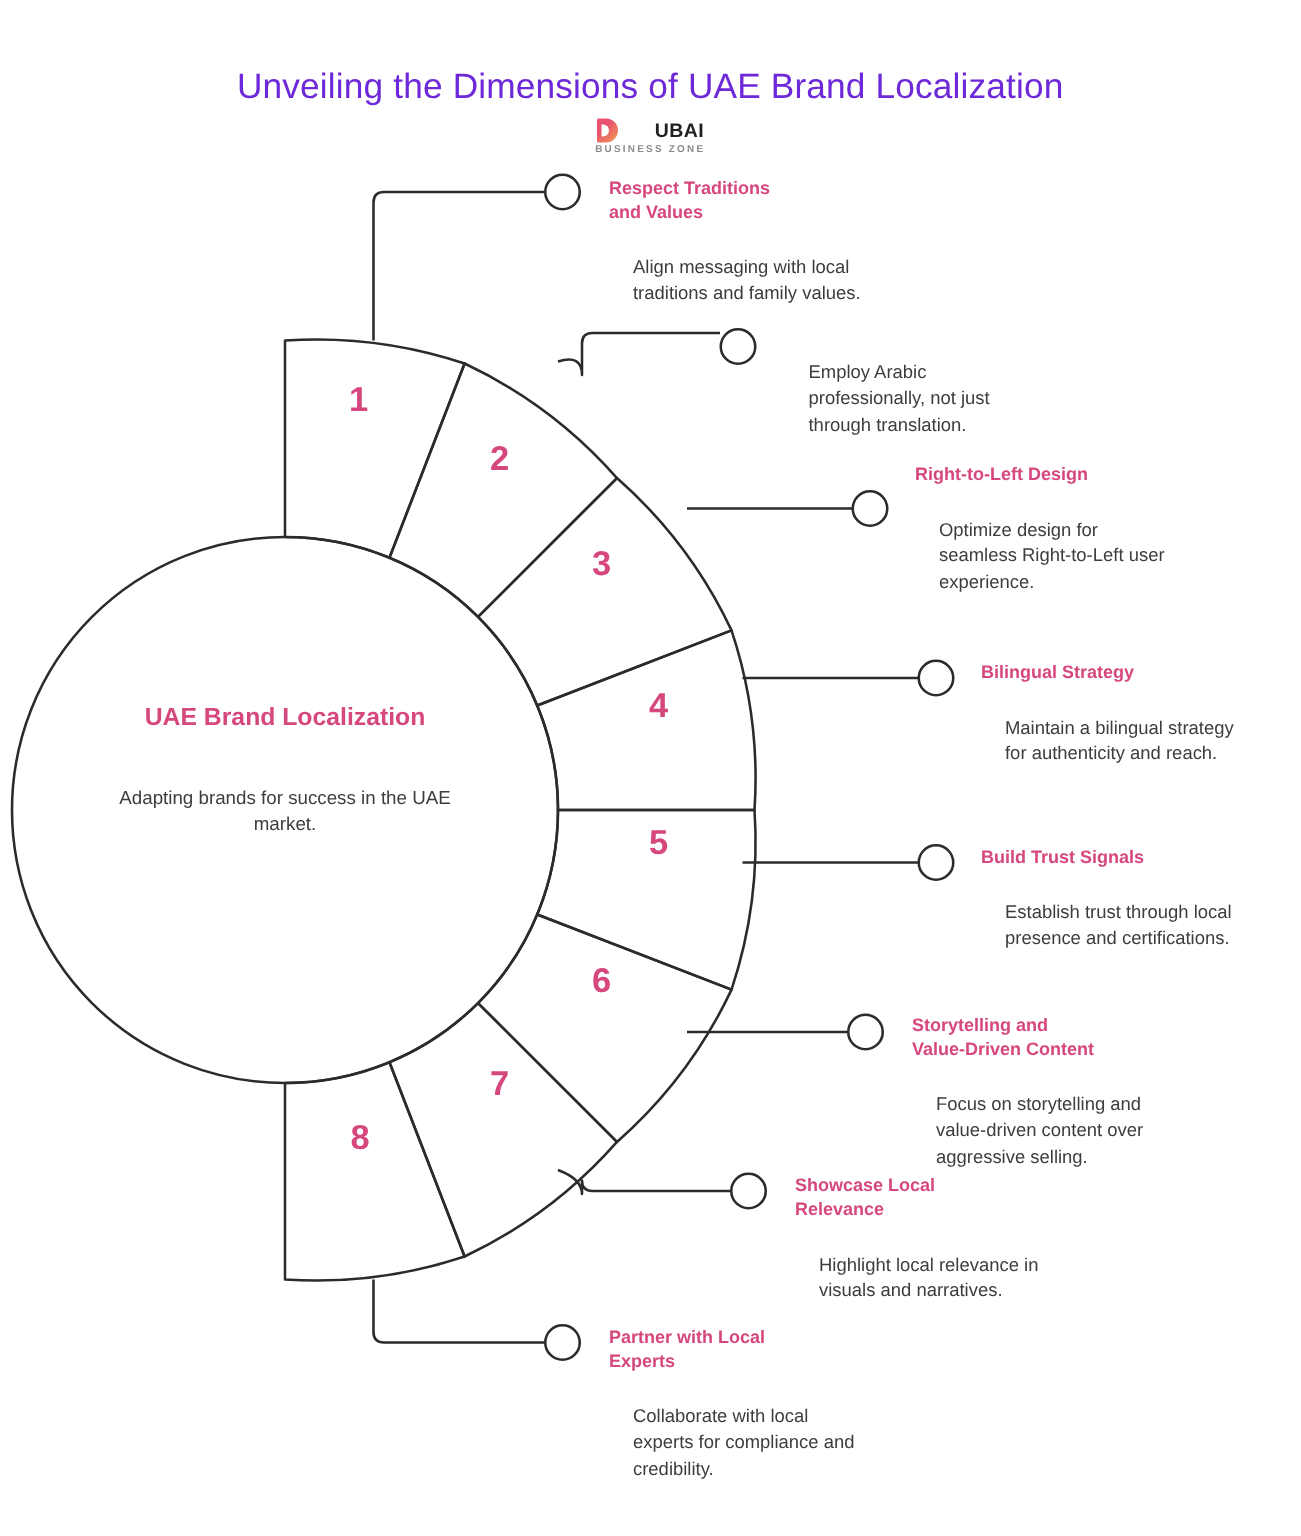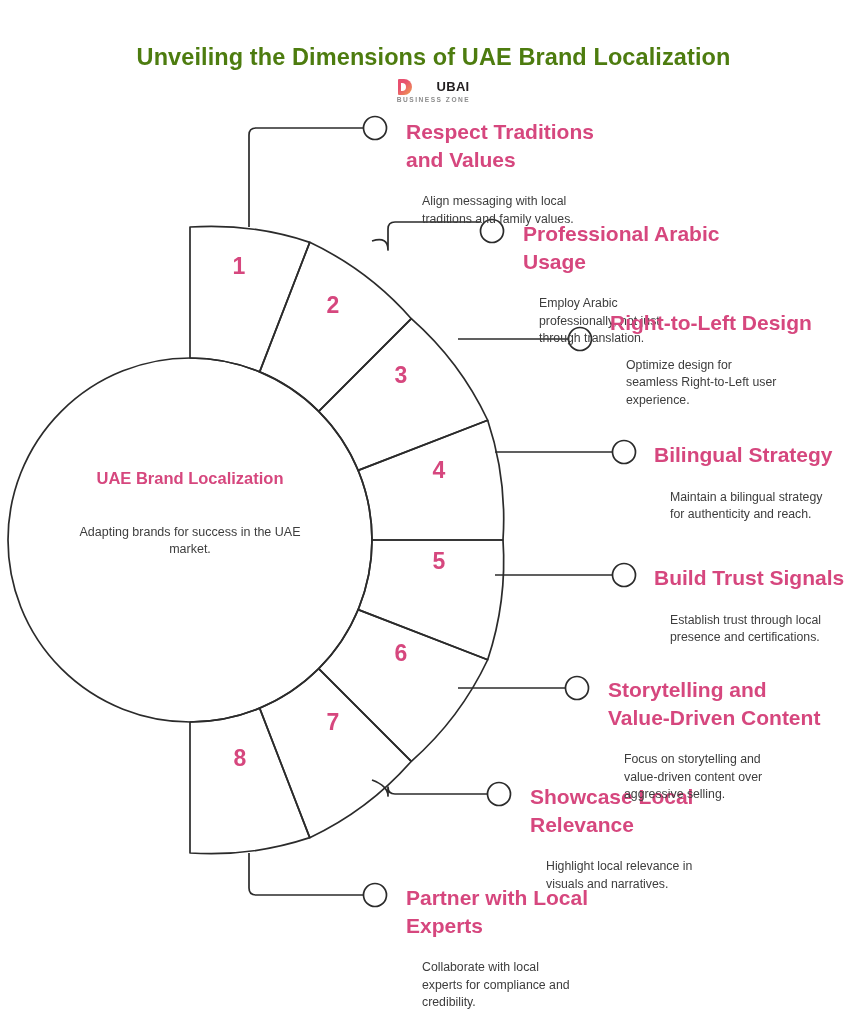--- a/index.html
+++ b/index.html
@@ -20,22 +20,22 @@
     width: 867px;
     height: 1024px;
   }
   .title {
     position: absolute;
     left: 0;
     top: 44px;
     width: 867px;
     text-align: center;
     font-size: 23.5px;
-    font-weight: bold;
-    color: #4d7c0f;
+    font-weight: normal;
+    color: #6d28d9;
     letter-spacing: 0.1px;
   }
   .logo-wrap {
     position: absolute;
     left: 0;
     top: 78px;
     width: 867px;
     text-align: center;
   }
   .logo-inner {
@@ -106,21 +106,21 @@
     text-align: center;
     color: #3d3d3d;
     font-size: 12.5px;
     line-height: 1.38;
   }
   .item {
     position: absolute;
   }
   .item-title {
     color: #d6477e;
-    font-size: 21px;
+    font-size: 12px;
     font-weight: bold;
     line-height: 1.32;
     margin: 0;
     white-space: pre-line;
   }
   .item-desc {
     color: #3d3d3d;
     font-size: 12.3px;
     line-height: 1.42;
     margin: 16px;
@@ -209,22 +209,20 @@
 success in the UAE market.</div>
 
   <div class="item" style="left:406px; top:118px; width:250px;">
     <p class="item-title">Respect Traditions
 and Values</p>
     <p class="item-desc" style="margin-top:20px;">Align messaging with local
 traditions and family values.</p>
   </div>
 
   <div class="item" style="left:523px; top:220px; width:250px;">
-    <p class="item-title">Professional Arabic
-Usage</p>
     <p class="item-desc" style="margin-top:20px;">Employ Arabic
 professionally, not just
 through translation.</p>
   </div>
 
   <div class="item" style="left:610px; top:309px; width:250px;">
     <p class="item-title">Right-to-Left Design</p>
     <p class="item-desc" style="margin-top:20px;">Optimize design for
 seamless Right-to-Left user
 experience.</p>

